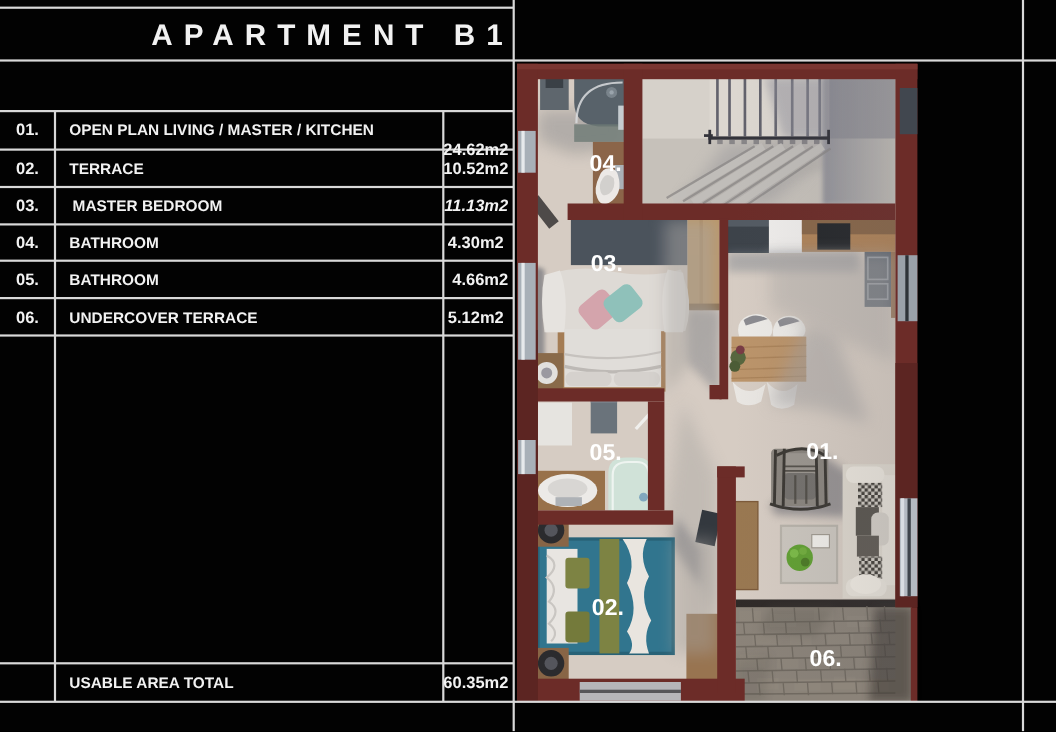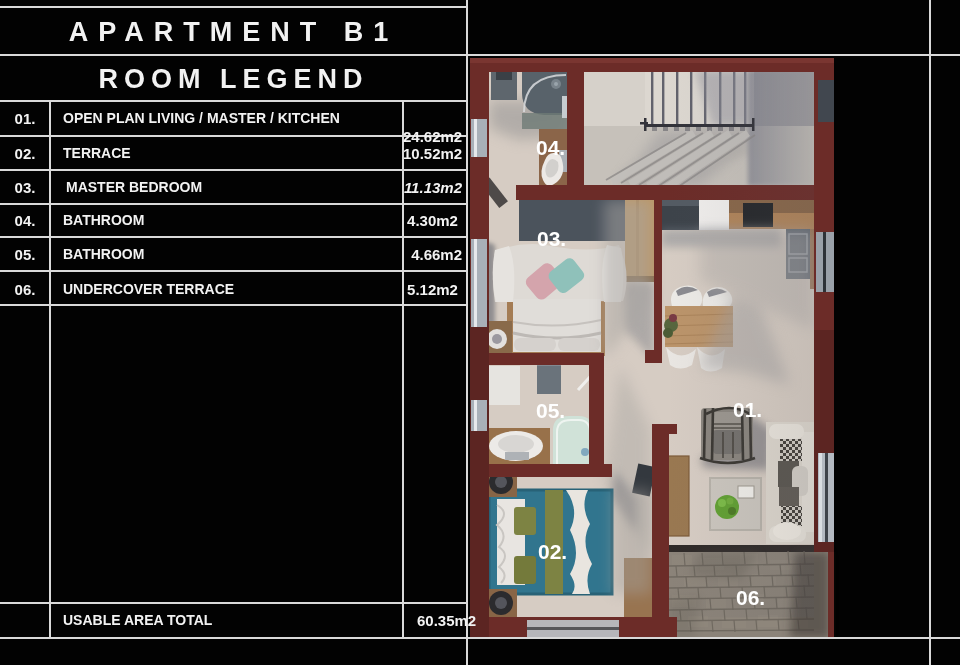--- a/index.html
+++ b/index.html
@@ -21,22 +21,21 @@
   <div class="ln" style="left:0;top:236px;width:467px;height:2px;"></div>
   <div class="ln" style="left:0;top:270px;width:467px;height:2px;"></div>
   <div class="ln" style="left:0;top:304px;width:467px;height:2px;"></div>
   <div class="ln" style="left:0;top:602px;width:467px;height:2px;"></div>
   <div class="ln" style="left:0;top:637px;width:960px;height:2px;"></div>
   <div class="ln" style="left:49px;top:101px;width:2px;height:537px;"></div>
   <div class="ln" style="left:402px;top:101px;width:2px;height:537px;"></div>
   <div class="ln" style="left:466px;top:0;width:2px;height:665px;"></div>
   <div class="ln" style="left:929px;top:0;width:2px;height:665px;"></div>
 
-  <div class="txt" style="left:0;top:17px;width:467px;text-align:center;font-size:27px;letter-spacing:10px;">APARTMENT B1</div>
-  <div class="txt" style="left:0;top:64px;width:467px;text-align:center;font-size:27px;letter-spacing:6px;">ROOM LEGEND</div>
+  <div class="txt" style="left:0;top:17px;width:467px;text-align:right;font-size:27px;letter-spacing:10px;">APARTMENT B1</div>
 
   <div class="txt" style="left:0;top:110px;width:50px;text-align:center;font-size:15px;">01.</div>
   <div class="txt" style="left:63px;top:110px;font-size:14px;">OPEN PLAN LIVING / MASTER / KITCHEN</div>
   <div class="txt" style="left:403px;top:110px;width:59px;text-align:left;font-size:15px;margin-top:18px;">24.62m2</div>
 
   <div class="txt" style="left:0;top:145px;width:50px;text-align:center;font-size:15px;">02.</div>
   <div class="txt" style="left:63px;top:145px;font-size:14px;">TERRACE</div>
   <div class="txt" style="left:403px;top:145px;width:59px;font-size:15px;">10.52m2</div>
 
   <div class="txt" style="left:0;top:179px;width:50px;text-align:center;font-size:15px;">03.</div>
@@ -49,21 +48,21 @@
 
   <div class="txt" style="left:0;top:246px;width:50px;text-align:center;font-size:15px;">05.</div>
   <div class="txt" style="left:63px;top:246px;font-size:14px;">BATHROOM</div>
   <div class="txt" style="left:403px;top:246px;width:59px;text-align:right;font-size:15px;">4.66m2</div>
 
   <div class="txt" style="left:0;top:281px;width:50px;text-align:center;font-size:15px;">06.</div>
   <div class="txt" style="left:63px;top:281px;font-size:14px;">UNDERCOVER TERRACE</div>
   <div class="txt" style="left:403px;top:281px;width:59px;text-align:center;font-size:15px;">5.12m2</div>
 
   <div class="txt" style="left:63px;top:612px;font-size:14px;">USABLE AREA TOTAL</div>
-  <div class="txt" style="left:403px;top:612px;width:59px;text-align:right;font-size:15px;padding-left:14px;">60.35m2</div>
+  <div class="txt" style="left:403px;top:612px;width:59px;text-align:right;font-size:15px;">60.35m2</div>
 
   <svg width="462" height="582" viewBox="468 56 462 582" style="position:absolute;left:468px;top:56px;filter:blur(0.45px) saturate(0.95);">
     <rect x="468" y="56" width="462" height="582" fill="#020202"></rect>
 
     <rect x="486" y="70" width="330" height="550" fill="#d6ccc2"></rect>
     <defs>
       <filter id="b2" x="-40%" y="-40%" width="180%" height="180%">
           <feGaussianBlur stdDeviation="2"></feGaussianBlur>
         </filter>
       <filter id="b4" x="-40%" y="-40%" width="180%" height="180%">

